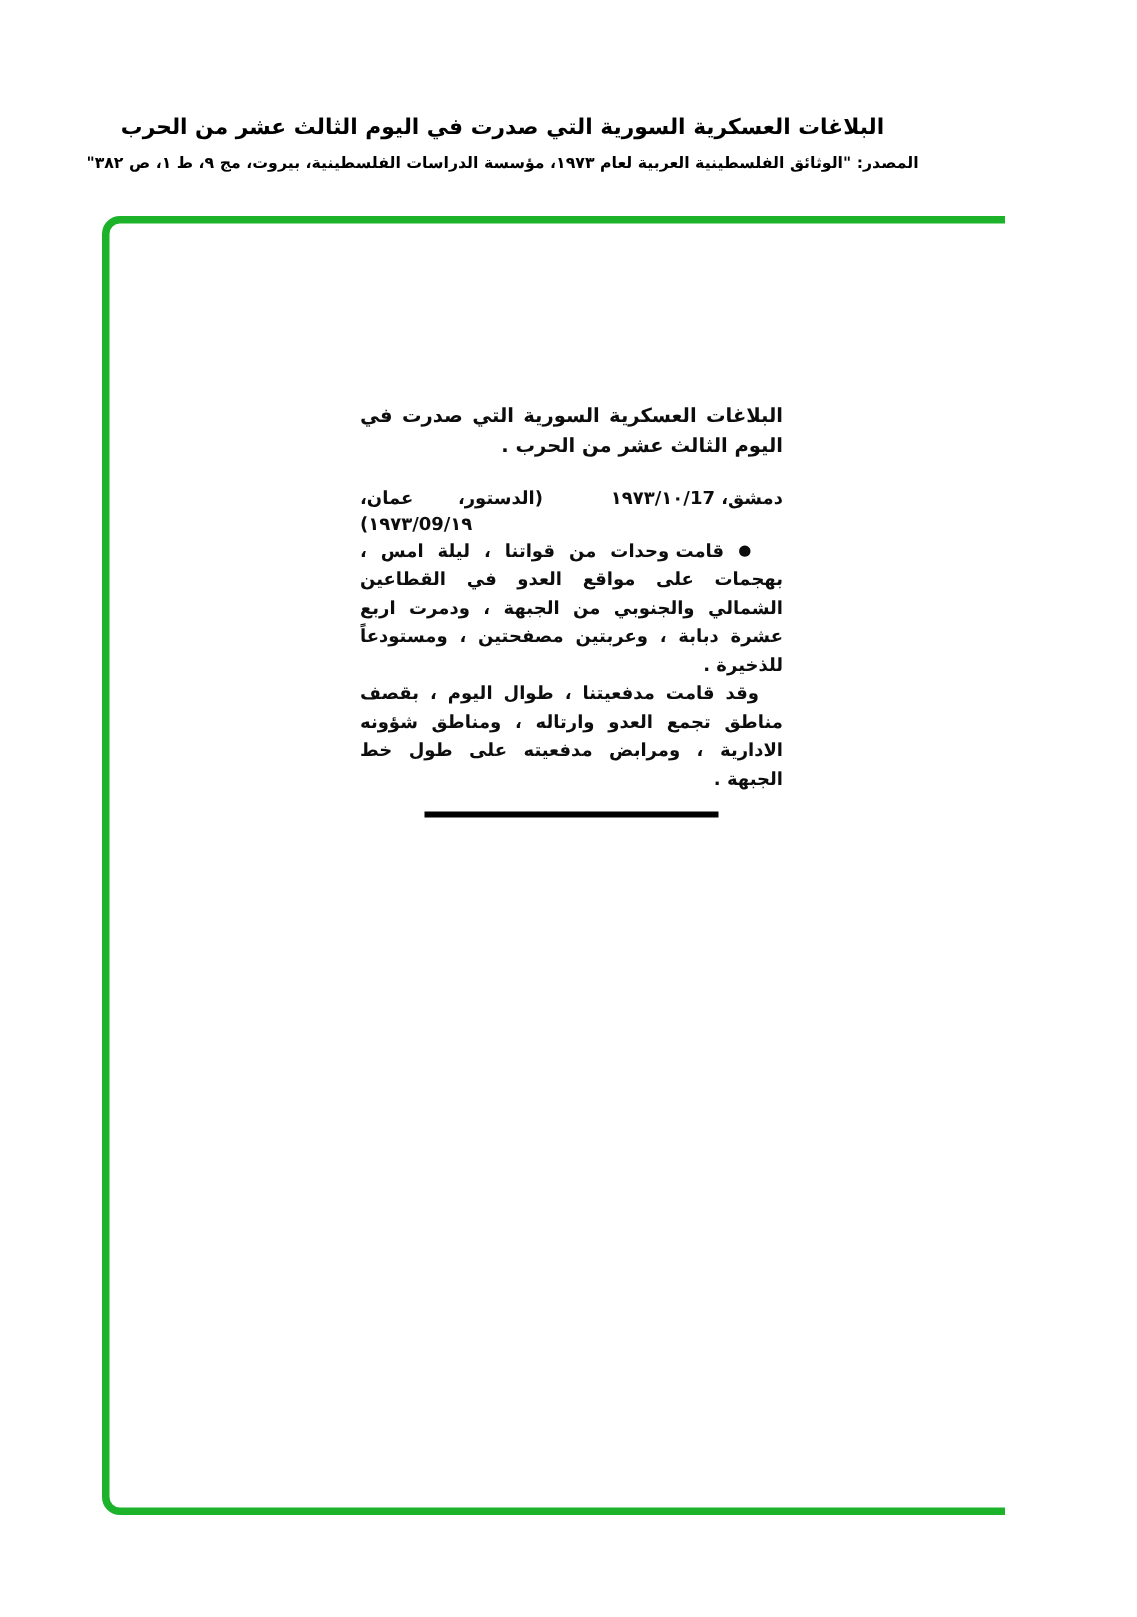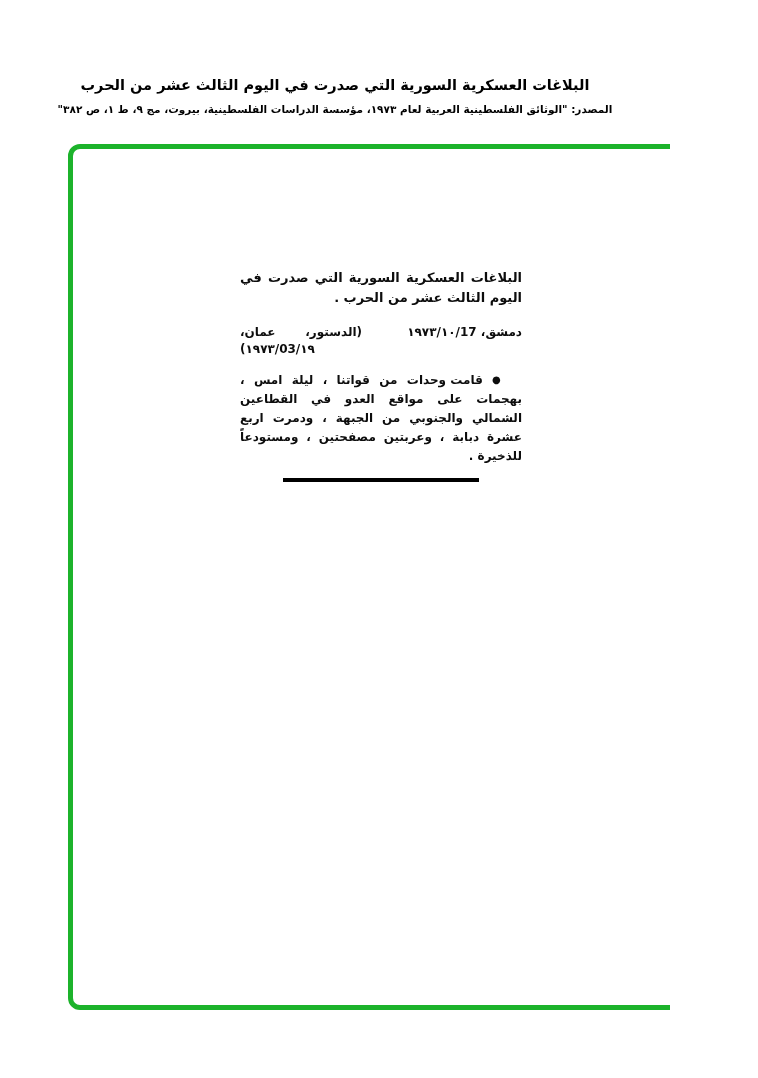--- a/index.html
+++ b/index.html
@@ -62,21 +62,21 @@
     font-size: 12px;
     line-height: 17px;
   }
   .place-date { white-space: nowrap; }
   .citation {
     width: 122px;
     text-align: justify;
     text-align-last: left;
   }
   .doc-body {
-    margin-top: 12px;
+    margin-top: 0;
     font-size: 12px;
     line-height: 19px;
     text-align: justify;
   }
   .para { margin: 0; text-indent: 16px; }
   .bullet {
     font-size: 10px;
     letter-spacing: 2px;
     vertical-align: 1px;
   }
@@ -97,30 +97,31 @@
   <div class="hdr-source">المصدر: "الوثائق الفلسطينية العربية لعام ١٩٧٣، مؤسسة الدراسات الفلسطينية، بيروت، مج ٩، ط ١، ص ٣٨٢"</div>
 
   <div class="green-box" style="border-color: rgb(28, 179, 43);"></div>
 
   <div class="doc">
 
     <div class="doc-title">البلاغات العسكرية السورية التي صدرت في اليوم الثالث عشر من الحرب .</div>
 
     <div class="dateline">
       <span class="place-date">دمشق، ١٩٧٣/١٠/17</span>
-      <span class="citation">(الدستور، عمان، ١٩٧٣/03/١٩)</span>
+      <span class="citation">(الدستور، عمان، ١٩٧٣/09/١٩)</span>
     </div>
 
     <div class="doc-body">
 
       <p class="para"><span class="bullet">●</span> <span>قامت وحدات من قواتنا ، ليلة امس ، بهجمات على مواقع العدو في القطاعين الشمالي والجنوبي من الجبهة ، ودمرت اربع عشرة دبابة ، وعربتين مصفحتين ، ومستودعاً للذخيرة .</span></p>
 
 
 
 
+      <p class="para"><span>وقد قامت مدفعيتنا ، طوال اليوم ، بقصف مناطق تجمع العدو وارتاله ، ومناطق شؤونه الادارية ، ومرابض مدفعيته على طول خط الجبهة .</span></p>
 
     </div>
 
     <div class="divider"></div>
 
   </div>
 
 </div>
 
 </body></html>

